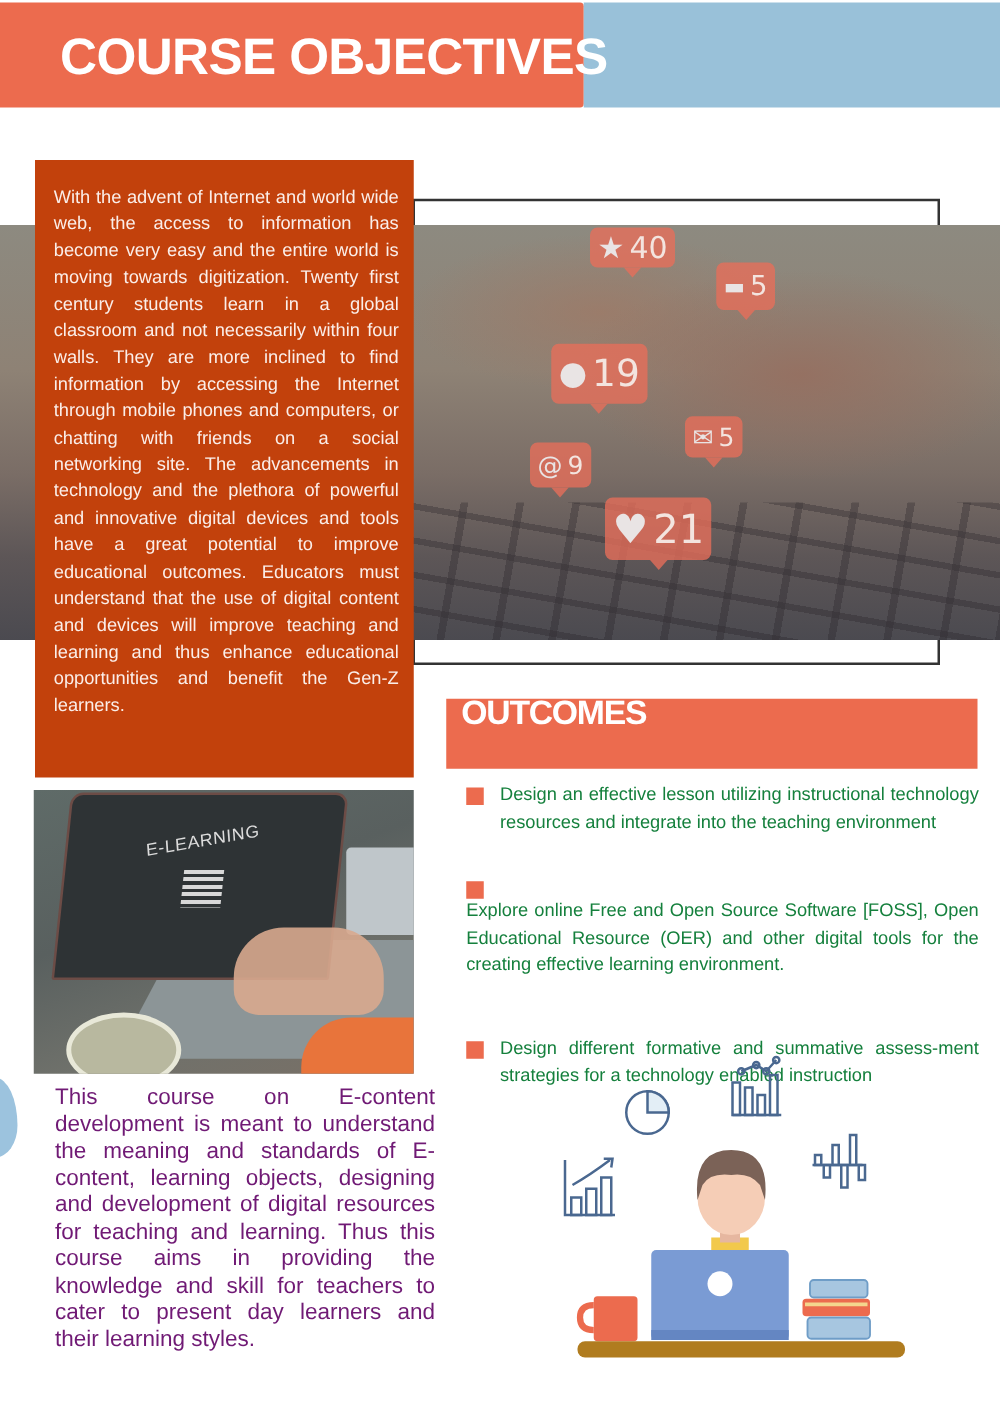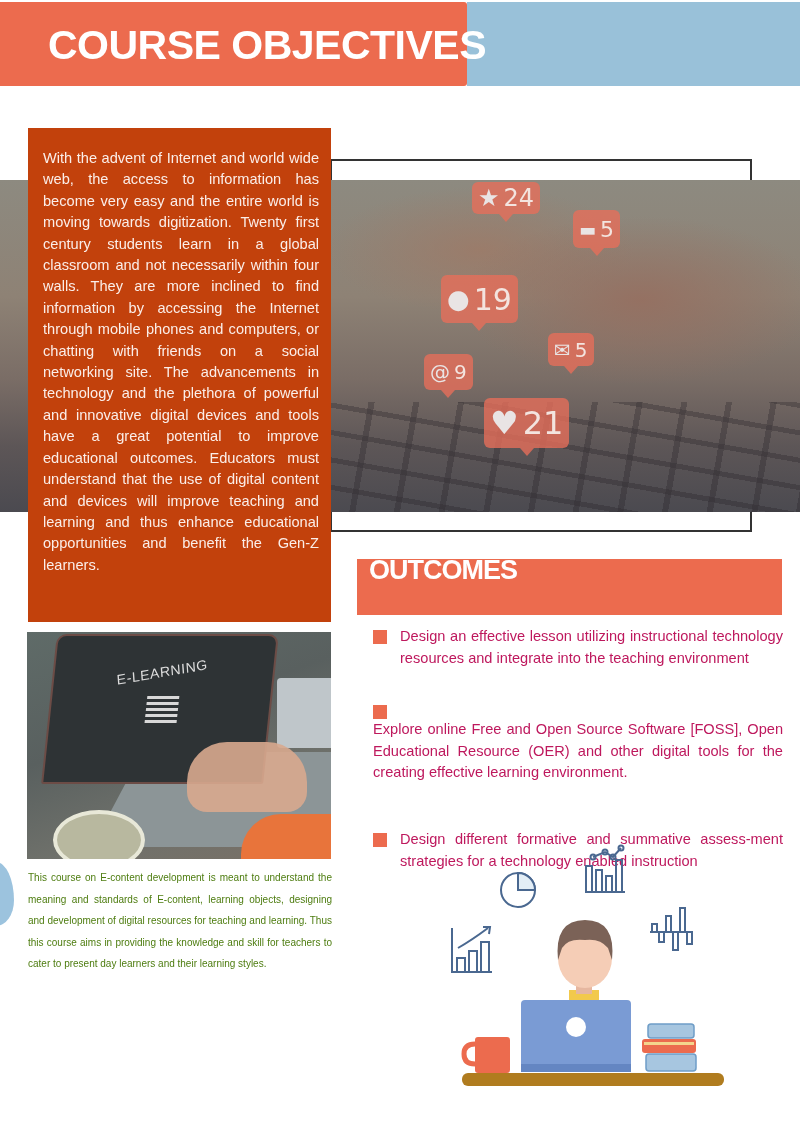--- a/index.html
+++ b/index.html
@@ -44,46 +44,46 @@
   .laptop-base { position: absolute; left: 90px; top: 120px; width: 240px; height: 95px; background: #8c9597; transform: skewX(-28deg); border-radius: 4px; }
   .hands { position: absolute; left: 160px; top: 110px; width: 120px; height: 70px; background: #d8a88e; border-radius: 40px 40px 20px 20px; opacity: 0.9; }
   .sleeve { position: absolute; right: 0; bottom: 0; width: 90px; height: 45px; background: #e8743b; border-radius: 40px 0 0 0; }
   .cup { position: absolute; left: 26px; top: 178px; width: 92px; height: 60px; border-radius: 50%; background: #b8b89f; border: 4px solid #e8e8d8; }
   .glasses { position: absolute; left: 250px; top: 46px; width: 60px; height: 70px; background: #bfc6ca; border-radius: 4px; }
 
   
   .blue-blob { left: -22px; top: 862px; width: 36px; height: 64px; background: #9cc3de; border-radius: 0 50% 50% 0 / 0 60% 40% 0; }
 
   
-  .course-text { left: 28px; top: 867px; width: 304px; font-size: 10px; line-height: 21.5px; text-align: justify; color: #4d7c0f; }
+  .course-text { left: 44px; top: 867px; width: 304px; font-size: 18px; line-height: 21.5px; text-align: justify; color: #701a75; }
 
   
   .outcomes-header { left: 357px; top: 559px; width: 425px; height: 56px; background: #ec6b4e; }
   .outcomes-title { left: 369px; top: 548px; font-size: 27px; font-weight: 700; color: #ffffff; letter-spacing: -1px; line-height: 44px; white-space: nowrap; }
   .outcome-item { position: absolute; left: 373px; width: 410px; display: flex; }
   .bullet-square { flex: 0 0 auto; width: 14px; height: 14px; background: #ec6b4e; margin-top: 4px; margin-right: 13px; }
-  .outcome-text { flex: 1; font-size: 14.6px; line-height: 21.5px; text-align: justify; color: #be185d; }
+  .outcome-text { flex: 1; font-size: 14.6px; line-height: 21.5px; text-align: justify; color: #15803d; }
 
   
   .illus { left: 440px; top: 840px; width: 290px; height: 260px; }
 </style>
 </head>
 <body>
 
 <div class="abs header-orange"></div>
 <div class="abs header-blue"></div>
 <h1 class="abs header-title">COURSE OBJECTIVES</h1>
 
 <div class="abs hero-frame"></div>
 <div class="abs hero-photo">
   <div class="keys"></div>
 
   <div class="badge" style="left:472px; top:2px; height:32px; font-size:24px;">
     <span class="glyph">★</span>
-    <span>24</span>
+    <span>40</span>
   </div>
   <div class="badge" style="left:573px; top:30px; height:38px; font-size:22px;">
     <span class="glyph" style="font-size:18px;">▬</span>
     <span>5</span>
   </div>
   <div class="badge" style="left:441px; top:95px; height:48px; font-size:30px;">
     <span class="glyph" style="font-size:26px;">●</span>
     <span>19</span>
   </div>
   <div class="badge" style="left:548px; top:153px; height:33px; font-size:20px;">

